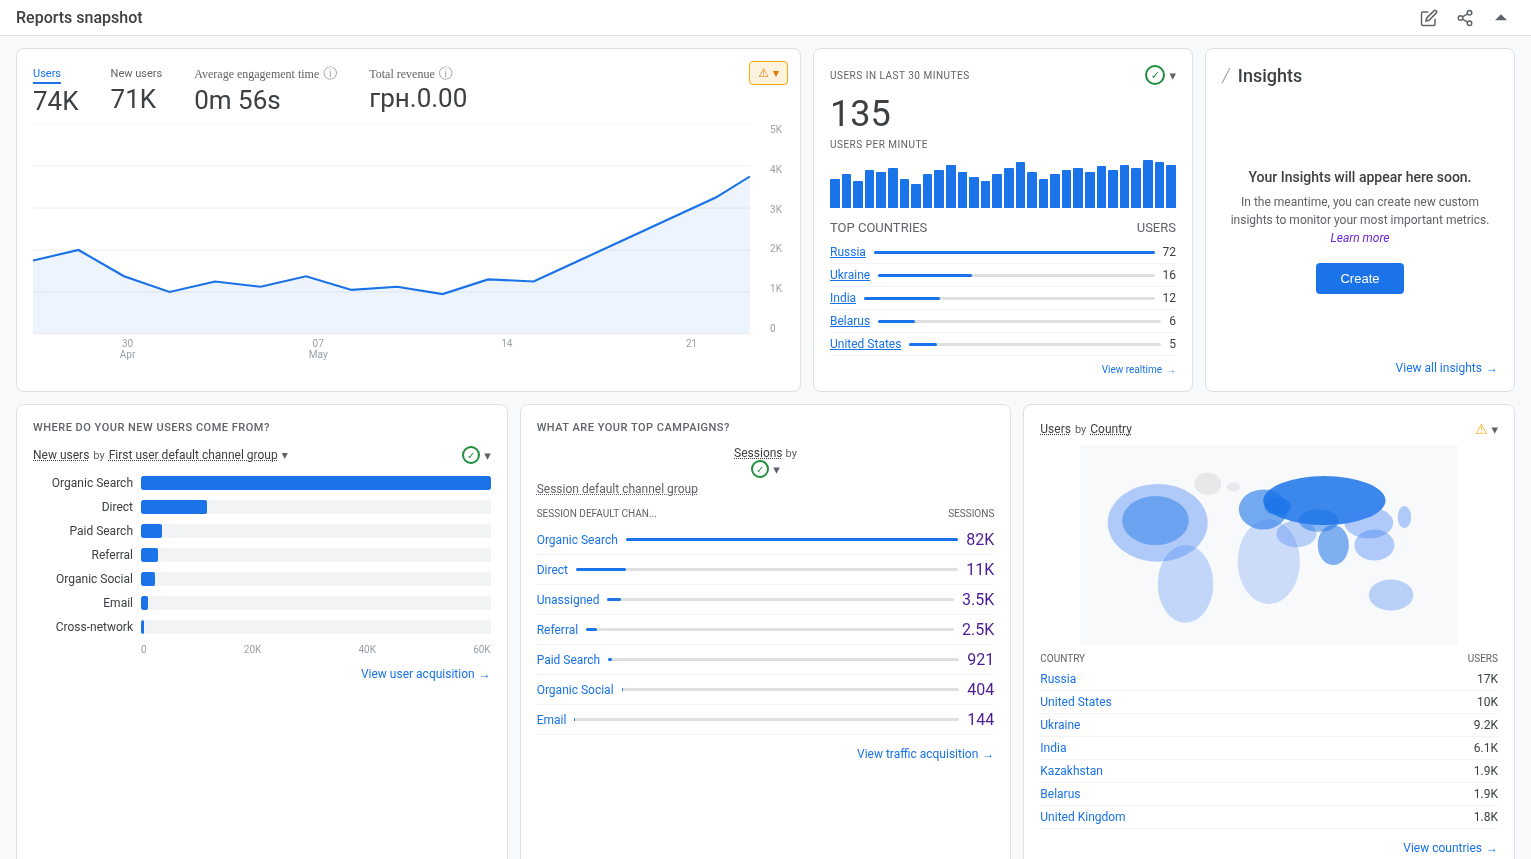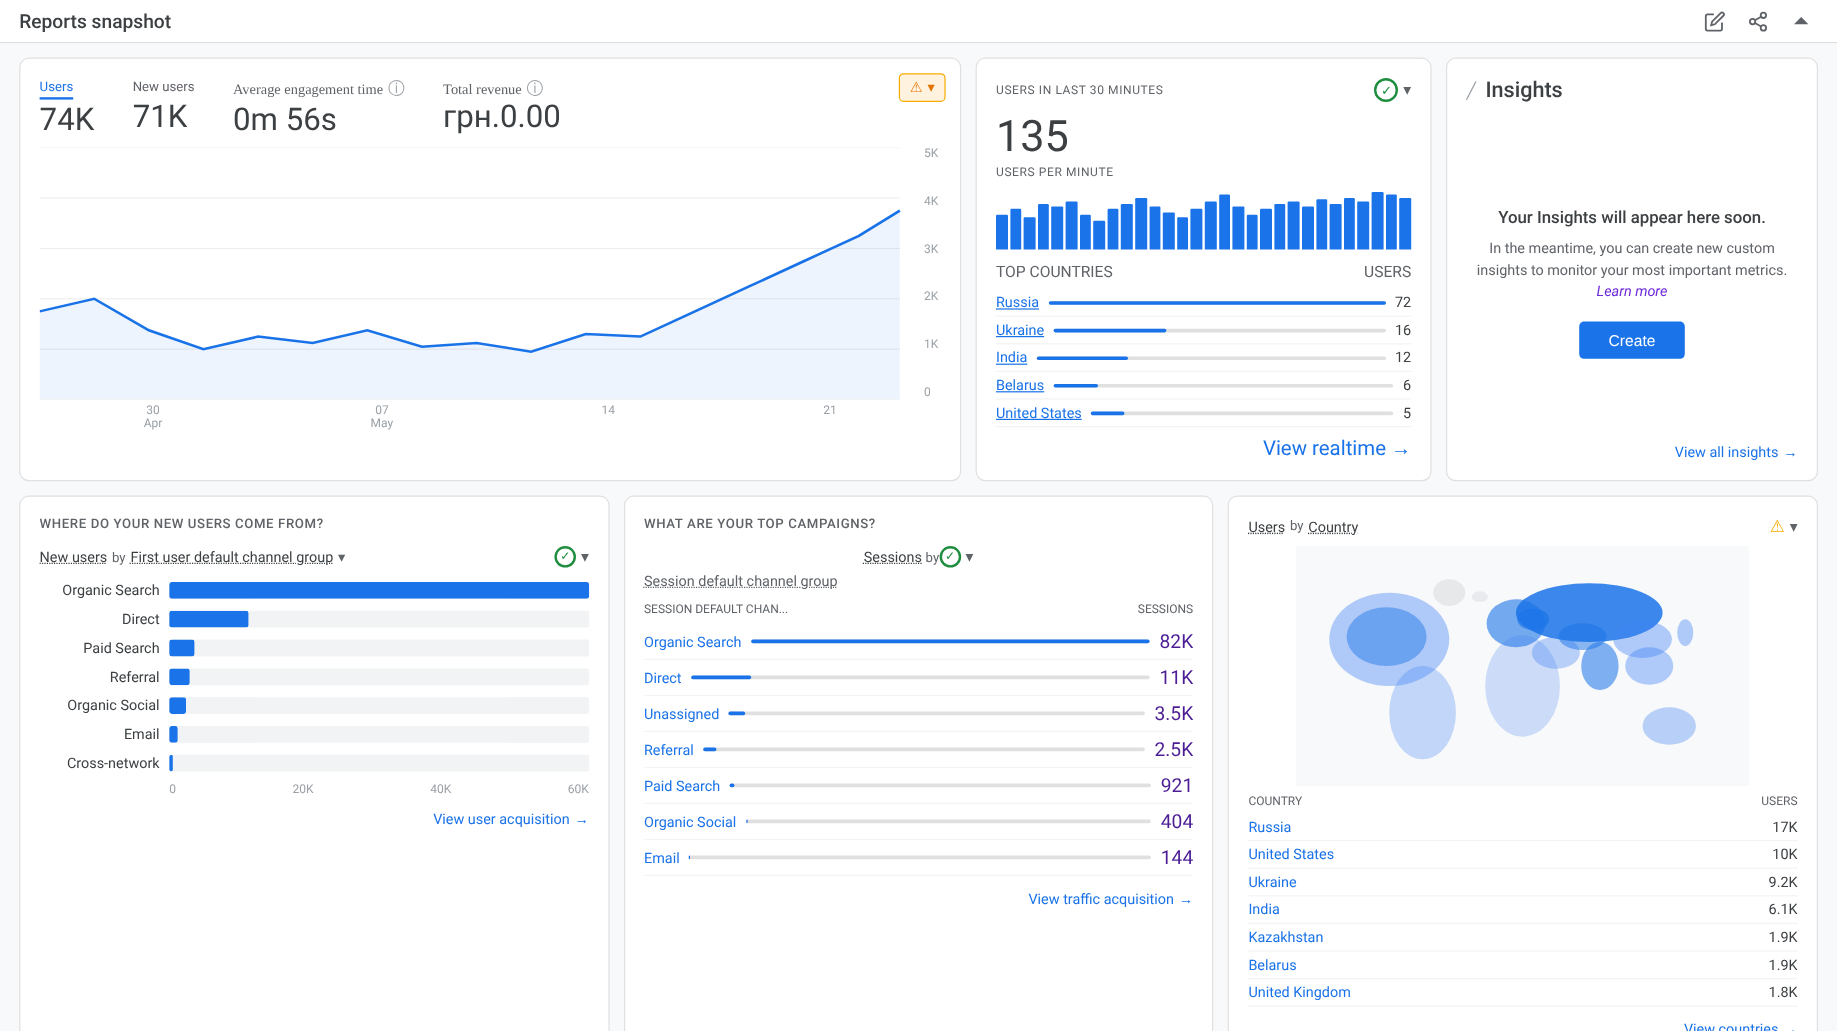--- a/index.html
+++ b/index.html
@@ -72,21 +72,21 @@
     .mini-bars { display: flex; align-items: flex-end; gap: 2px; height: 50px; margin-bottom: 12px; }
     .mini-bar { background: #1a73e8; flex: 1; min-width: 4px; border-radius: 1px 1px 0 0; }
 
     .countries-table { width: 100%; }
     .countries-header { display: flex; justify-content: space-between; font-size: 13px; color: #5f6368; text-transform: uppercase; margin-bottom: 6px; }
     .country-row { display: flex; align-items: center; justify-content: space-between; padding: 4px 0; border-bottom: 1px solid #f1f3f4; }
     .country-name { font-size: 12px; color: #1a73e8; cursor: pointer; text-decoration: underline; text-decoration-color: #1a73e8; }
     .country-bar-wrap { flex: 1; margin: 0 8px; height: 3px; background: #e0e0e0; border-radius: 2px; }
     .country-bar { height: 100%; background: #1a73e8; border-radius: 2px; }
     .country-value { font-size: 12px; color: #3c4043; }
-    .view-realtime { display: flex; align-items: center; gap: 4px; color: #1a73e8; font-size: 17px; cursor: pointer; margin-top: 8px; justify-content: flex-end; }
+    .view-realtime { display: flex; align-items: center; gap: 4px; color: #1a73e8; font-size: 10px; cursor: pointer; margin-top: 8px; justify-content: flex-end; }
 
     
     .insights-card { display: flex; flex-direction: column; }
     .insights-header { display: flex; align-items: center; gap: 8px; margin-bottom: 16px; }
     .insights-title { font-size: 18px; font-weight: 500; }
     .insights-body { flex: 1; display: flex; flex-direction: column; align-items: center; justify-content: center; text-align: center; padding: 20px 0; }
     .insights-main-text { font-size: 14px; font-weight: 500; margin-bottom: 8px; text-align: center; }
     .insights-sub-text { font-size: 12px; color: #5f6368; line-height: 1.5; margin-bottom: 16px; }
     .insights-sub-text a { color: #6d28d9; cursor: pointer; font-style: italic; }
     .create-btn {
@@ -103,21 +103,21 @@
 
     
     .bar-chart { margin-top: 8px; }
     .bar-row { display: flex; align-items: center; gap: 8px; margin-bottom: 10px; }
     .bar-label { font-size: 12px; color: #3c4043; width: 100px; text-align: right; flex-shrink: 0; }
     .bar-track { flex: 1; height: 14px; background: #f1f3f4; border-radius: 2px; overflow: hidden; }
     .bar-fill { height: 100%; background: #1a73e8; border-radius: 2px; }
     .bar-chart-x { display: flex; justify-content: space-between; margin-left: 108px; font-size: 10px; color: #9aa0a6; }
 
     
-    .campaigns-header { display: flex; align-items: center; justify-content: center; margin-bottom: 4px; }
+    .campaigns-header { display: flex; align-items: center; justify-content: center; margin-bottom: 4px; flex-direction: column; }
     .campaigns-subtitle { font-size: 12px; color: #5f6368; margin-bottom: 12px; }
     .sessions-table { width: 100%; }
     .sessions-header { display: flex; justify-content: space-between; font-size: 10px; color: #5f6368; text-transform: uppercase; margin-bottom: 6px; }
     .session-row { display: flex; align-items: center; justify-content: space-between; padding: 5px 0; border-bottom: 1px solid #f1f3f4; }
     .session-name { font-size: 12px; color: #1a73e8; cursor: pointer; }
     .session-bar-wrap { flex: 1; margin: 0 8px; height: 3px; background: #e0e0e0; border-radius: 2px; }
     .session-bar { height: 100%; background: #1a73e8; border-radius: 2px; }
     .session-value { font-size: 16px; color: #4c1d95; }
     .view-link { display: flex; align-items: center; gap: 4px; color: #1a73e8; font-size: 12px; cursor: pointer; margin-top: 12px; justify-content: flex-end; }
 

